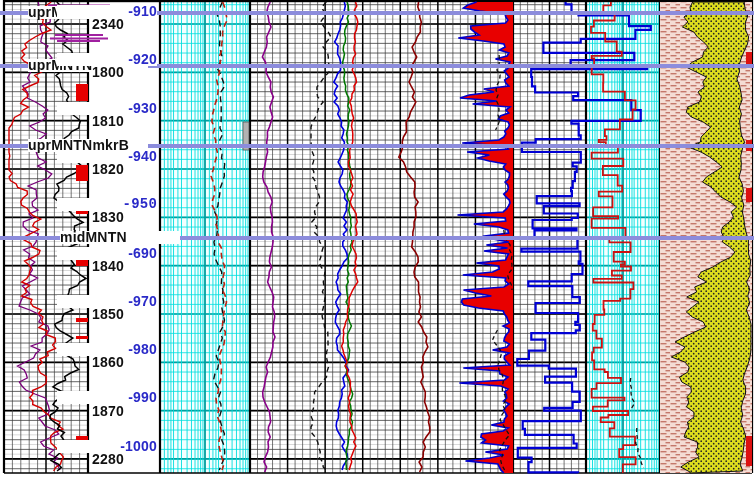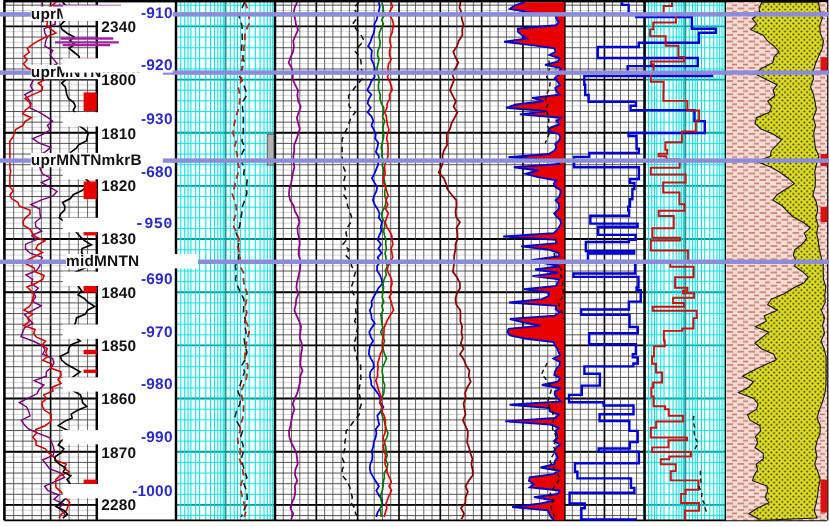--- a/index.html
+++ b/index.html
@@ -645,21 +645,21 @@
       <div class="topline" style="top: 236px; background: rgb(140, 140, 220);"></div>
     </div>
   <div id="labels">
       <div class="lbl top-lbl" style="top: 6px; color: rgb(17, 17, 17);">uprMNTN</div>
       <div class="lbl top-lbl" style="top: 59px; color: rgb(17, 17, 17);">uprMNTNmkrA</div>
       <div class="lbl top-lbl" style="top: 139px; color: rgb(17, 17, 17);">uprMNTNmkrB</div>
       <div class="lbl top-lbl" style="top: 231px; color: rgb(17, 17, 17); margin-left: 32px;">midMNTN</div>
       <div class="lbl subsea-lbl" style="top: 5px; color: rgb(42, 42, 200);">-910</div>
       <div class="lbl subsea-lbl" style="top: 53px; color: rgb(42, 42, 200); text-align: right;">-920</div>
       <div class="lbl subsea-lbl" style="top: 102px; color: rgb(42, 42, 200);">-930</div>
-      <div class="lbl subsea-lbl" style="top: 150px; color: rgb(42, 42, 200);">-680</div>
+      <div class="lbl subsea-lbl" style="top: 150px; color: rgb(42, 42, 200);">-940</div>
       <div class="lbl subsea-lbl" style="top: 198px; color: rgb(42, 42, 200); font-family: Liberation Mono, monospace;">-950</div>
       <div class="lbl subsea-lbl" style="top: 247px; color: rgb(42, 42, 200);">-690</div>
       <div class="lbl subsea-lbl" style="top: 295px; color: rgb(42, 42, 200);">-970</div>
       <div class="lbl subsea-lbl" style="top: 343px; color: rgb(42, 42, 200);">-980</div>
       <div class="lbl subsea-lbl" style="top: 391px; color: rgb(42, 42, 200);">-990</div>
       <div class="lbl subsea-lbl" style="top: 440px; color: rgb(42, 42, 200);">-1000</div>
       <div class="lbl depth-lbl" style="top: 18px; color: rgb(17, 17, 17);">2340</div>
       <div class="lbl depth-lbl" style="top: 66px; color: rgb(17, 17, 17);">1800</div>
       <div class="lbl depth-lbl" style="top: 115px; color: rgb(17, 17, 17);">1810</div>
       <div class="lbl depth-lbl" style="top: 163px; color: rgb(17, 17, 17);">1820</div>

